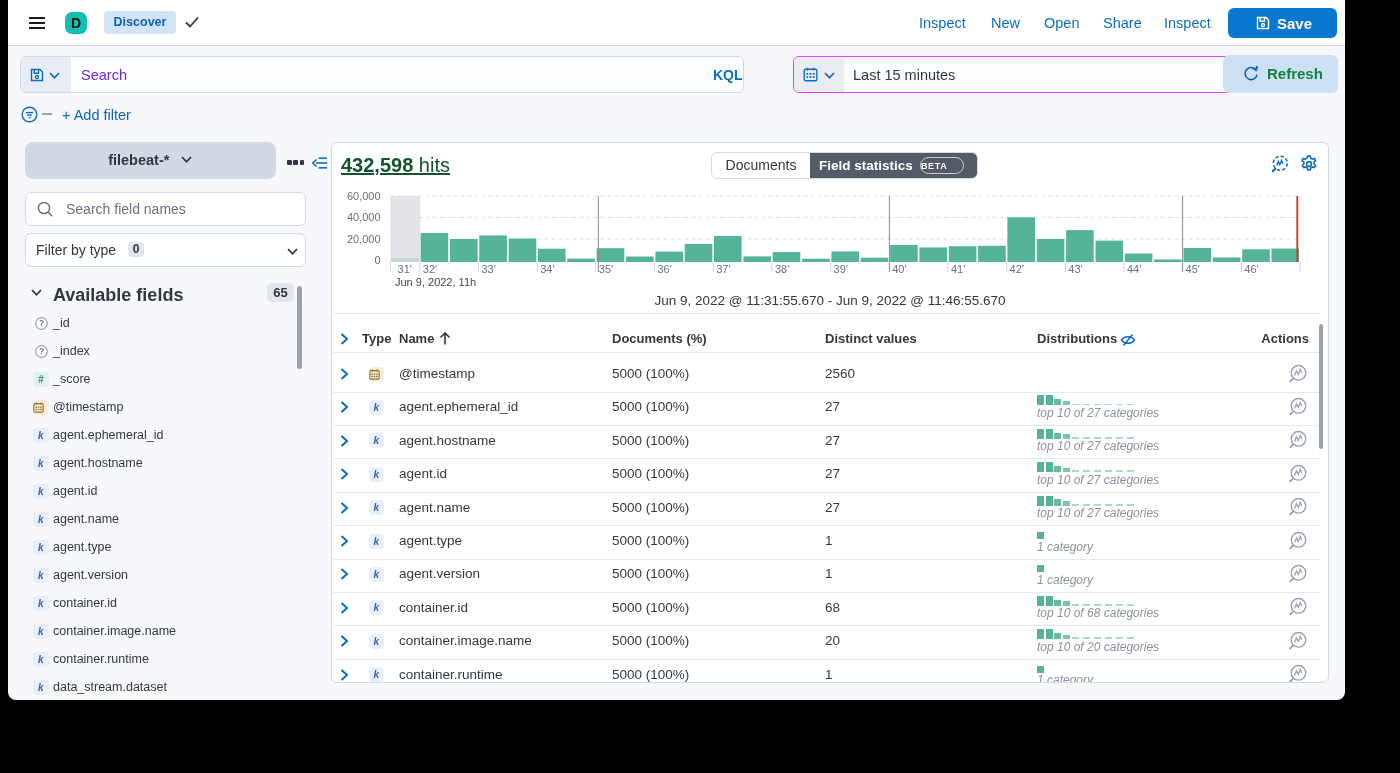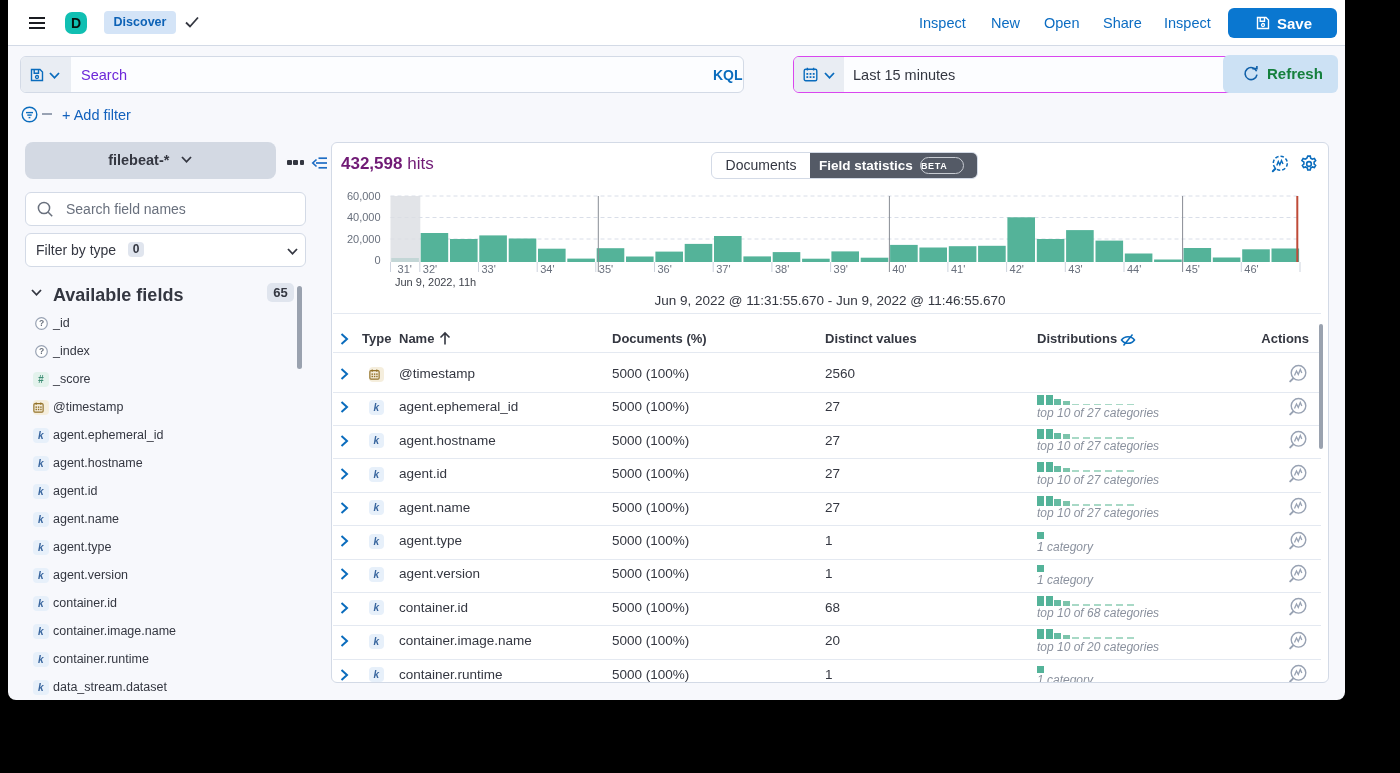--- a/index.html
+++ b/index.html
@@ -193,21 +193,21 @@
       <div class="fitem" style="left:53px;top:597px;">container.id</div>
       <div class="fbadge kb" style="left:33px;top:624px;">k</div>
       <div class="fitem" style="left:53px;top:625px;">container.image.name</div>
       <div class="fbadge kb" style="left:33px;top:652px;">k</div>
       <div class="fitem" style="left:53px;top:653px;">container.runtime</div>
       <div class="fbadge kb" style="left:33px;top:680px;">k</div>
       <div class="fitem" style="left:53px;top:681px;">data_stream.dataset</div>
     </div>
   </div>
   <div id="panel">
-    <div class="abs" style="left:9px;top:11px;font-size:17px;font-weight:700;color:#701a75;">432,598 <span style="font-weight:400;">hits</span></div>
+    <div class="abs" style="left:9px;top:11px;font-size:20px;font-weight:700;color:#14532d;text-decoration:underline;">432,598 <span style="font-weight:400;">hits</span></div>
 
     <div class="abs" style="left:379px;top:9px;width:267px;height:27px;border:1px solid #d3dae6;border-radius:6px;background:#fff;">
       <div class="abs" style="left:0;top:0;width:98px;height:25px;text-align:center;line-height:25px;font-size:14px;color:#343741;">Documents</div>
       <div class="abs" style="left:98px;top:0;width:167px;height:25px;background:#545a66;border-radius:0 5px 5px 0;">
         <span class="abs" style="left:9px;top:4.5px;font-size:13.5px;font-weight:700;color:#fff;">Field statistics</span>
         <span class="abs" style="left:110px;top:3.5px;width:44px;height:17px;border:1px solid #c8ccd3;border-radius:9px;font-size:9px;font-weight:700;letter-spacing:0.6px;color:#fff;text-align:left;line-height:17px;">BETA</span>
       </div>
     </div>
 
     <svg class="abs" style="left:938px;top:12px;" width="19" height="19" viewBox="0 0 19 19">

